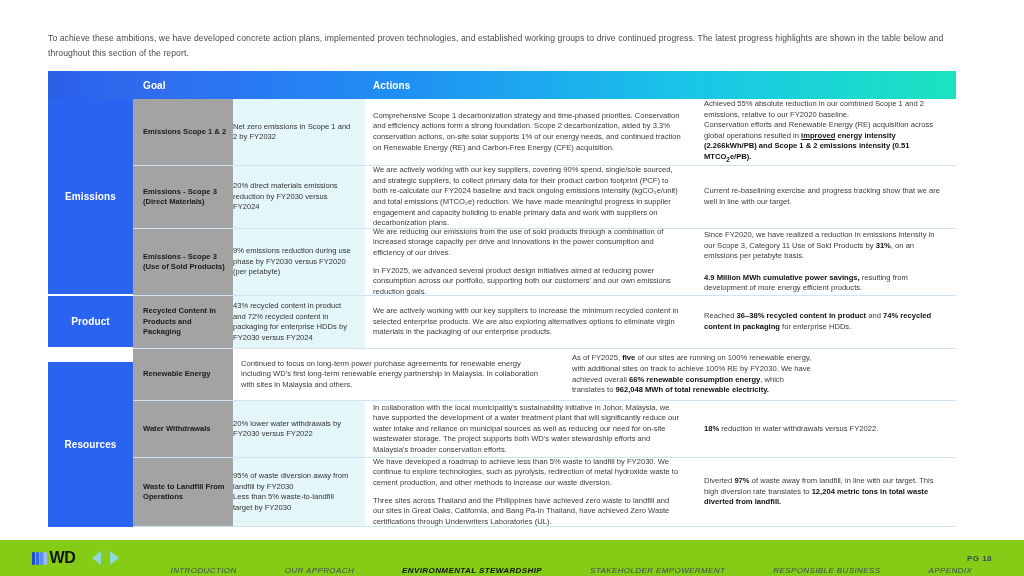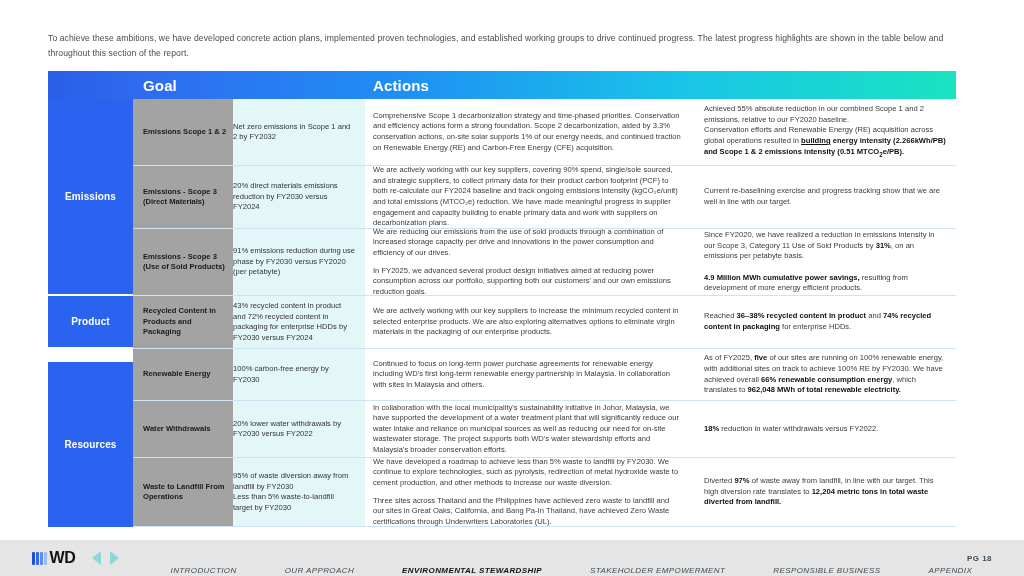--- a/index.html
+++ b/index.html
@@ -32,21 +32,21 @@
     left: 48px; top: 71px;
     width: 908px;
   }
   .thead {
     display: flex;
     height: 28px;
     background: linear-gradient(90deg,#2a5fe8 0%, #2f6df0 12%, #1f8ef4 38%, #19c5e8 70%, #1ae3c0 100%);
     color: #ffffff;
   }
   .th {
-    font-size: 15px;
+    font-size: 10px;
     font-weight: bold;
     display: flex;
     align-items: center;
     letter-spacing: .01em;
   }
   .col-cat   { width: 85px; flex: 0 0 85px; }
   .col-goal  { width: 100px; flex: 0 0 100px; padding-left: 10px; }
   .col-tgt   { width: 132px; flex: 0 0 132px; }
   .col-act   { width: 330px; flex: 0 0 330px; padding-left: 8px; }
   .col-perf  { width: 261px; flex: 0 0 261px; padding-left: 9px; }
@@ -128,21 +128,21 @@
   .h4 { height: 53px; }
   .h5 { height: 52px; }
   .h6 { height: 57px; }
   .h7 { height: 69px; }
 
   
   .footer {
     position: absolute;
     left: 0; bottom: 0;
     width: 1024px; height: 36px;
-    background: #e5e5e5;
+    background: #84cc16;
     display: flex;
     align-items: center;
   }
   .logo {
     margin-left: 32px;
     display: flex;
     align-items: flex-end;
     gap: 3px;
   }
   .logo-bars { display: flex; gap: 1.5px; align-items: flex-end; }
@@ -226,39 +226,39 @@
           <div class="group-rows">
             <div class="row h1">
               <div class="cell-goal">Emissions Scope 1 &amp; 2</div>
               <div class="cell-tgt">
                 <div style="white-space: pre-line;">Net zero emissions in Scope 1 and 2 by FY2032</div>
               </div>
               <div class="cell-act">
                 <p>Comprehensive Scope 1 decarbonization strategy and time-phased priorities. Conservation and efficiency actions form a strong foundation. Scope 2 decarbonization, aided by 3.3% conservation actions, on-site solar supports 1% of our energy needs, and continued traction on Renewable Energy (RE) and Carbon-Free Energy (CFE) acquisition.</p>
               </div>
               <div class="cell-perf">
-                <p>Achieved 55% absolute reduction in our combined Scope 1 and 2 emissions, relative to our FY2020 baseline.<br>Conservation efforts and Renewable Energy (RE) acquisition across global operations resulted in <b><u>building</u> energy intensity (2.266kWh/PB) and Scope 1 &amp; 2 emissions intensity (0.51 MTCO<sub>2</sub>e/PB).</b></p>
+                <p>Achieved 55% absolute reduction in our combined Scope 1 and 2 emissions, relative to our FY2020 baseline.<br>Conservation efforts and Renewable Energy (RE) acquisition across global operations resulted in <b><u>improved</u> energy intensity (2.266kWh/PB) and Scope 1 &amp; 2 emissions intensity (0.51 MTCO<sub>2</sub>e/PB).</b></p>
               </div>
             </div>
             <div class="row h2">
               <div class="cell-goal">Emissions - Scope 3 (Direct Materials)</div>
               <div class="cell-tgt">
                 <div style="white-space: pre-line;">20% direct materials emissions reduction by FY2030 versus FY2024</div>
               </div>
               <div class="cell-act">
                 <p>We are actively working with our key suppliers, covering 90% spend, single/sole sourced, and strategic suppliers, to collect primary data for their product carbon footprint (PCF) to both re-calculate our FY2024 baseline and track ongoing emissions intensity (kgCO₂e/unit) and total emissions (MTCO₂e) reduction. We have made meaningful progress in supplier engagement and capacity building to enable primary data and work with suppliers on decarbonization plans.</p>
               </div>
               <div class="cell-perf">
                 <p>Current re-baselining exercise and progress tracking show that we are well in line with our target.</p>
               </div>
             </div>
             <div class="row h3">
               <div class="cell-goal">Emissions - Scope 3 (Use of Sold Products)</div>
               <div class="cell-tgt">
-                <div style="white-space: pre-line;">91% emissions reduction during use phase by FY2030 versus FY2020 (per petabyte)</div>
+                <div style="white-space: pre-line;">9% emissions reduction during use phase by FY2030 versus FY2020 (per petabyte)</div>
               </div>
               <div class="cell-act">
                 <p>We are reducing our emissions from the use of sold products through a combination of increased storage capacity per drive and innovations in the power consumption and efficiency of our drives.</p>
                 <p>In FY2025, we advanced several product design initiatives aimed at reducing power consumption across our portfolio, supporting both our customers' and our own emissions reduction goals.</p>
               </div>
               <div class="cell-perf">
                 <p>Since FY2020, we have realized a reduction in emissions intensity in our Scope 3, Category 11 Use of Sold Products by <b>31%</b>, on an emissions per petabyte basis.<br><br><b>4.9 Million MWh cumulative power savings,</b> resulting from development of more energy efficient products.</p>
               </div>
             </div>
           </div>
@@ -278,23 +278,20 @@
                 <p>Reached <b>36–38% recycled content in product</b> and <b>74% recycled content in packaging</b> for enterprise HDDs.</p>
               </div>
             </div>
           </div>
         </div>
         <div class="group">
           <div class="cat-cell">Resources</div>
           <div class="group-rows">
             <div class="row h5">
               <div class="cell-goal">Renewable Energy</div>
-              <div class="cell-tgt">
-                <div style="white-space: pre-line;">100% carbon-free energy by FY2030</div>
-              </div>
               <div class="cell-act">
                 <p>Continued to focus on long-term power purchase agreements for renewable energy including WD's first long-term renewable energy partnership in Malaysia. In collaboration with sites in Malaysia and others.</p>
               </div>
               <div class="cell-perf">
                 <p>As of FY2025, <b>five</b> of our sites are running on 100% renewable energy, with additional sites on track to achieve 100% RE by FY2030. We have achieved overall <b>66% renewable consumption energy</b>, which translates to <b>962,048 MWh of total renewable electricity.</b></p>
               </div>
             </div>
             <div class="row h6">
               <div class="cell-goal">Water Withdrawals</div>
               <div class="cell-tgt">

